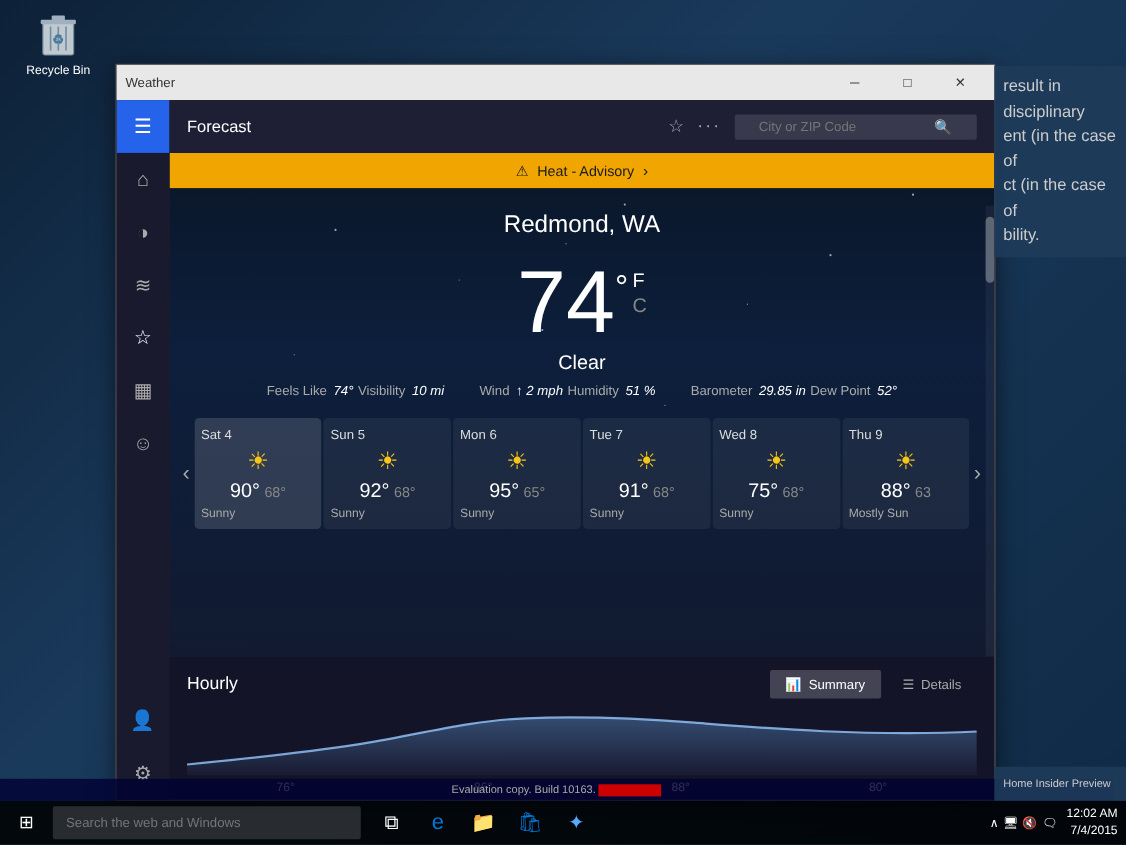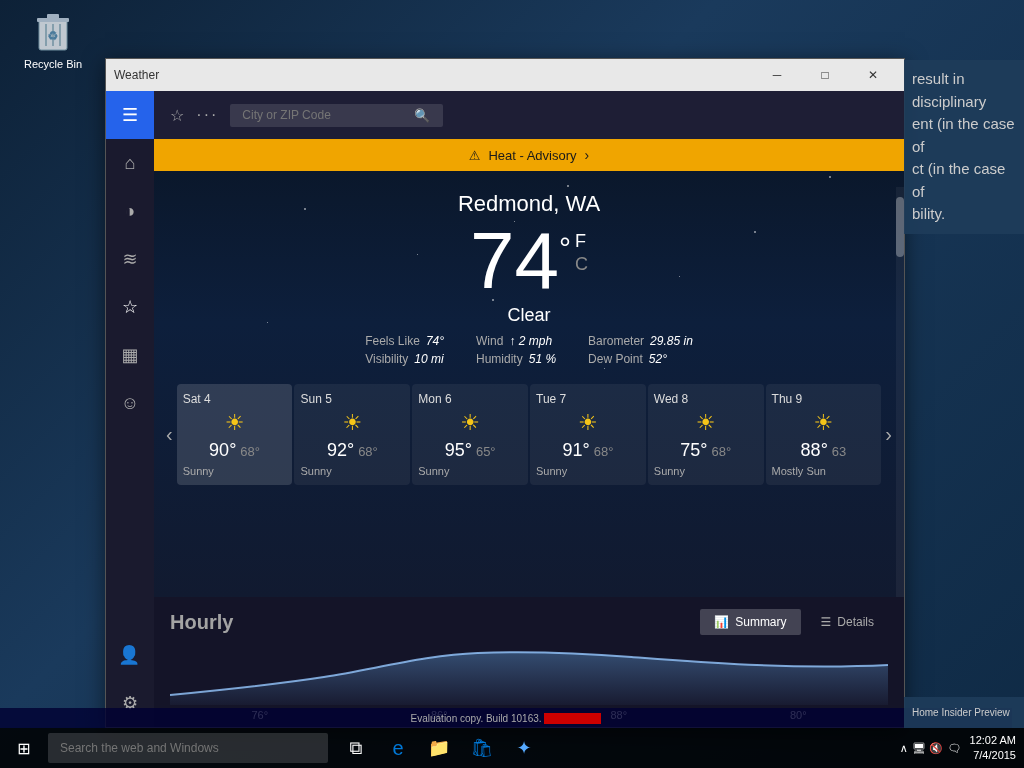--- a/index.html
+++ b/index.html
@@ -214,22 +214,22 @@
       color: #aaa;
       font-size: 16px;
       cursor: pointer;
       letter-spacing: 2px;
     }
     .search-box {
       display: flex;
       align-items: center;
       background: rgba(255,255,255,0.12);
       border-radius: 2px;
-      padding: 4px 12px;
-      gap: 12px;
+      padding: 4px 22px;
+      gap: 0;
     }
     .search-input {
       background: transparent;
       border: none;
       color: #ccc;
       font-size: 12px;
       width: 160px;
       outline: none;
     }
     .search-icon { color: #aaa; font-size: 13px; }
@@ -284,21 +284,21 @@
       flex-direction: column;
       align-items: center;
       padding: 20px 0 10px;
       position: relative;
       z-index: 5;
     }
     .city-name {
       color: white;
       font-size: 22px;
       font-weight: 300;
-      margin-bottom: 4px;
+      margin-bottom: 18px;
     }
     .temp-row {
       display: flex;
       align-items: flex-start;
       color: white;
     }
     .temp-big {
       font-size: 80px;
       font-weight: 200;
       line-height: 1;
@@ -325,21 +325,20 @@
     }
     .weather-details {
       display: flex;
       gap: 32px;
       margin-top: 8px;
       color: #ccc;
       font-size: 12px;
     }
     .detail-col {
       display: flex;
-      flex-direction: column;
       gap: 4px;
     }
     .detail-row {
       display: flex;
       gap: 6px;
     }
     .detail-label { color: #aaa; }
     .detail-value { color: white; font-style: italic; }
 
     
@@ -406,23 +405,23 @@
       background: rgba(20,20,40,0.95);
       padding: 12px 16px;
       flex-shrink: 0;
     }
     .hourly-header {
       display: flex;
       align-items: center;
       margin-bottom: 10px;
     }
     .hourly-title {
-      color: #a3a3a3;
-      font-size: 20px;
-      font-weight: 700;
+      color: #ffffff;
+      font-size: 16px;
+      font-weight: 400;
       flex: 1;
     }
     .hourly-tabs {
       display: flex;
       gap: 6px;
     }
     .hourly-tab {
       padding: 6px 14px;
       border-radius: 2px;
       font-size: 12px;
@@ -587,20 +586,21 @@
             <span>👤</span>
           </div>
         <div class="nav-item">
             <span>⚙</span>
           </div>
       </div>
 
       <div class="main-content">
 
         <div class="top-bar">
+          <span class="top-bar-title">Forecast</span>
           <span class="top-bar-star">☆</span>
           <span class="top-bar-more">···</span>
           <div class="search-box">
             <input class="search-input" type="text" placeholder="City or ZIP Code" style="">
             <span class="search-icon">🔍</span>
           </div>
         </div>
 
         <div class="weather-area">
 

